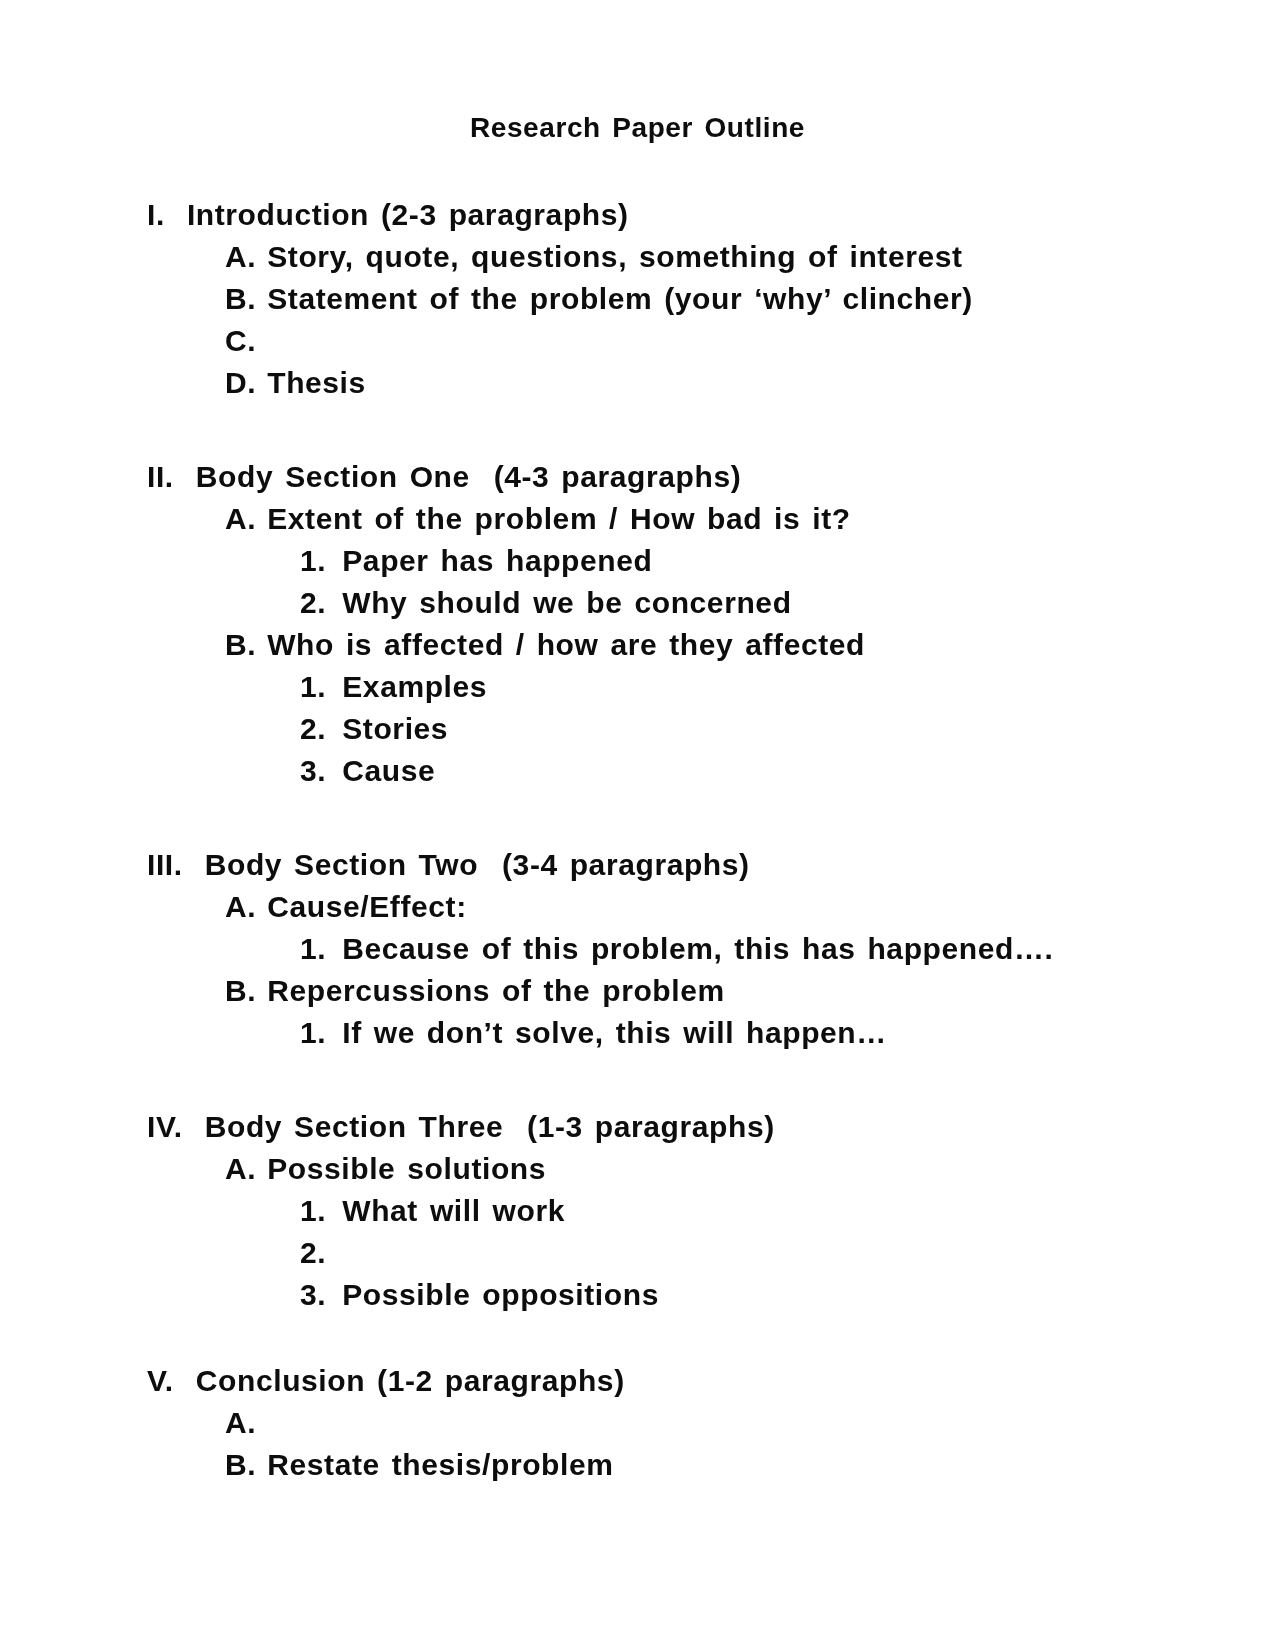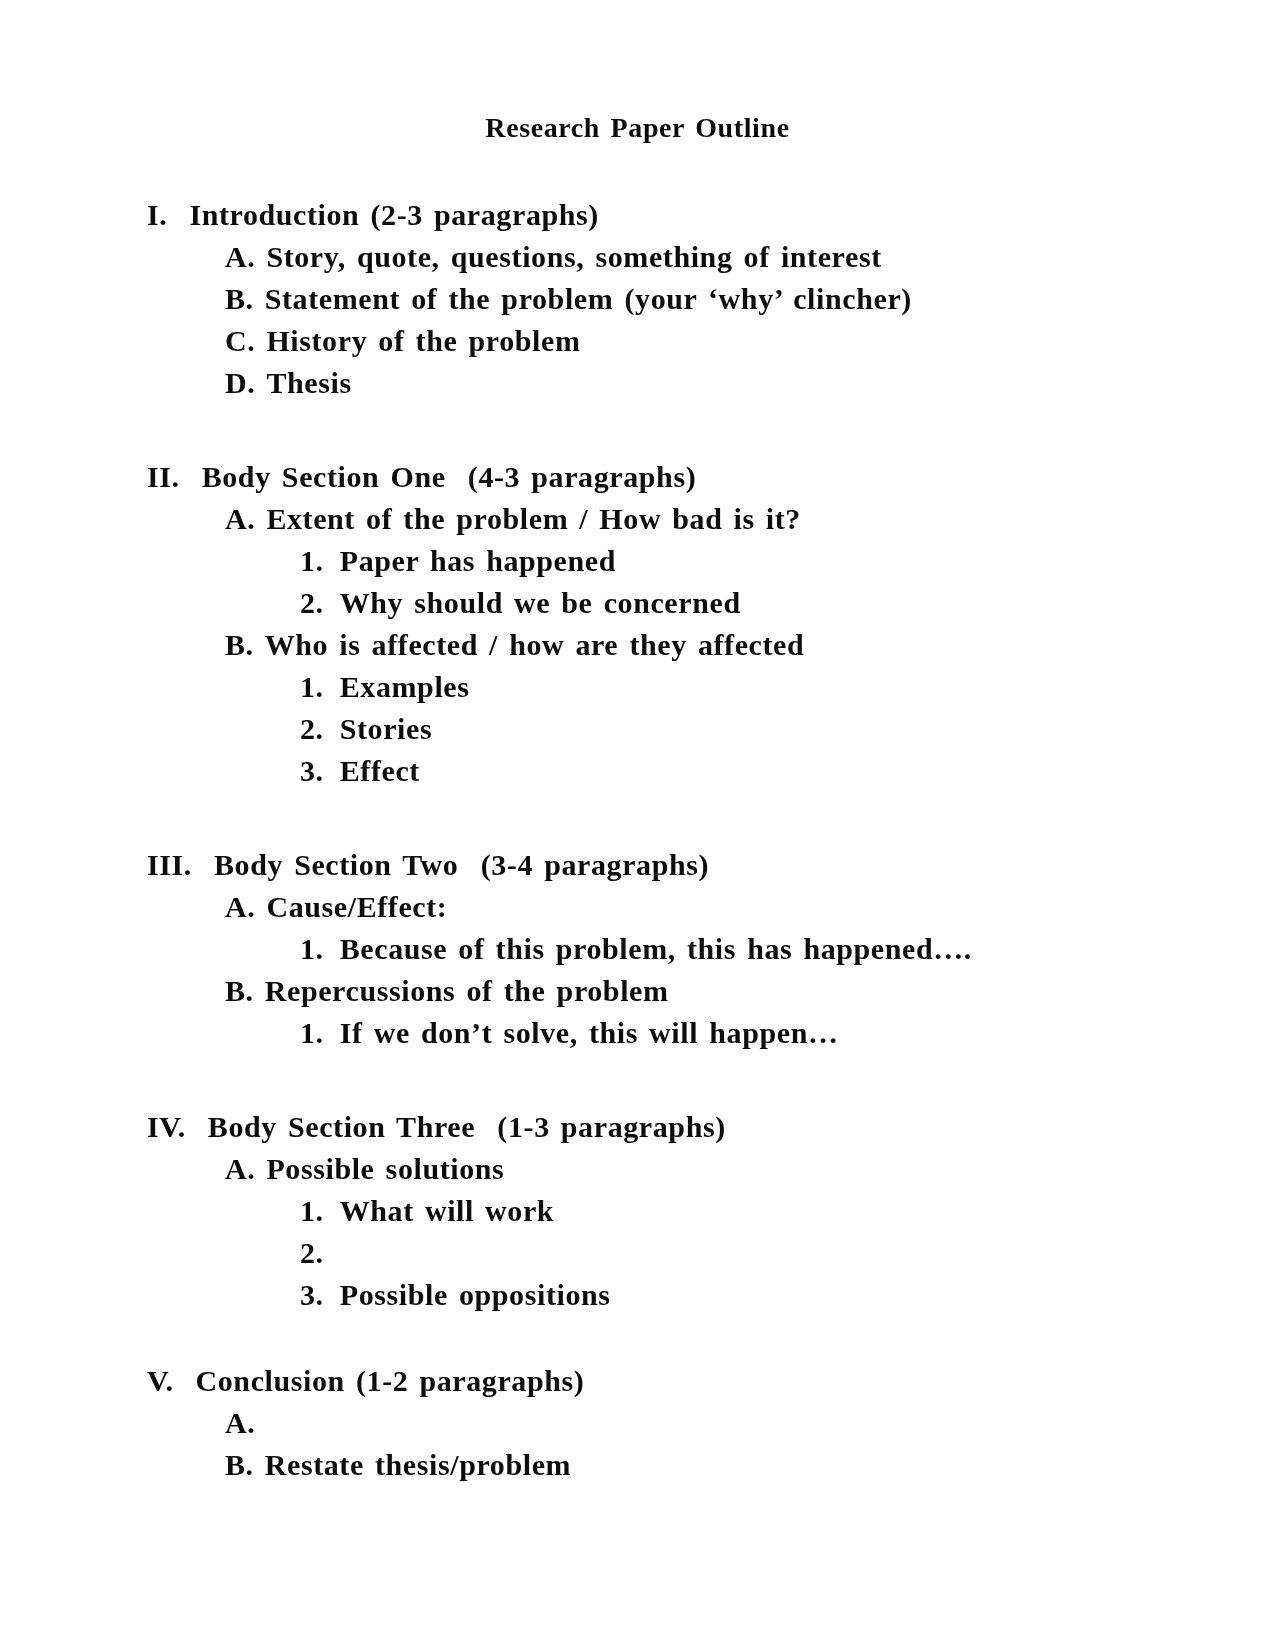--- a/index.html
+++ b/index.html
@@ -5,21 +5,21 @@
   html, body {
     margin: 0;
     padding: 0;
     background: #ffffff;
   }
   .page {
     position: relative;
     width: 1275px;
     height: 1650px;
     background: #ffffff;
-    font-family: Liberation Serif, serif;
+    font-family: Liberation Sans, sans-serif;
     font-weight: 700;
     color: #0d0d0d;
     overflow: hidden;
   }
   .doc-title {
     padding-top: 106px;
     text-align: center;
     font-size: 28px;
     line-height: 44px;
     letter-spacing: 0.6px;
@@ -63,21 +63,20 @@
     <div class="line lv1">
       <span class="marker">A.</span>
       <span class="text">Story, quote, questions, something of interest</span>
     </div>
     <div class="line lv1">
       <span class="marker">B.</span>
       <span class="text">Statement of the problem (your ‘why’ clincher)</span>
     </div>
     <div class="line lv1">
       <span class="marker">C.</span>
-      <span class="text">History of the problem</span>
     </div>
     <div class="line lv1">
       <span class="marker">D.</span>
       <span class="text">Thesis</span>
     </div>
 
     <div class="section-gap"></div>
 
     <div class="line lv0">
       <span class="marker">II.</span>
@@ -102,21 +101,21 @@
     <div class="line lv2">
       <span class="marker">1.</span>
       <span class="text">Examples</span>
     </div>
     <div class="line lv2">
       <span class="marker">2.</span>
       <span class="text">Stories</span>
     </div>
     <div class="line lv2">
       <span class="marker">3.</span>
-      <span class="text">Effect</span>
+      <span class="text">Cause</span>
     </div>
 
     <div class="section-gap"></div>
 
     <div class="line lv0">
       <span class="marker">III.</span>
       <span class="text">Body Section Two  (3-4 paragraphs)</span>
     </div>
     <div class="line lv1">
       <span class="marker">A.</span>

